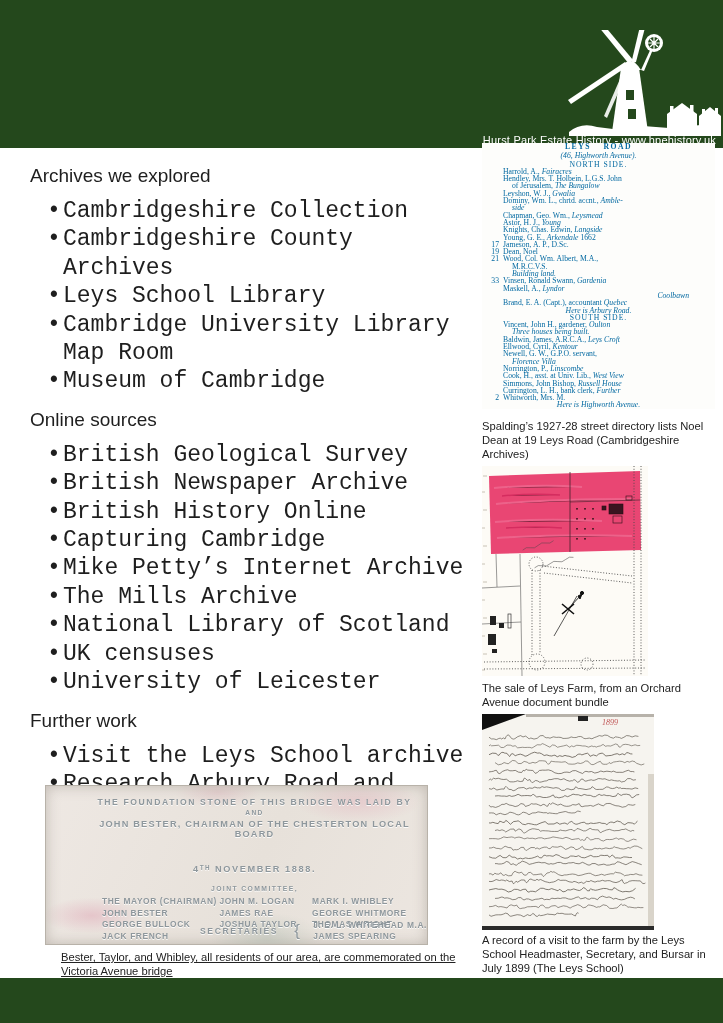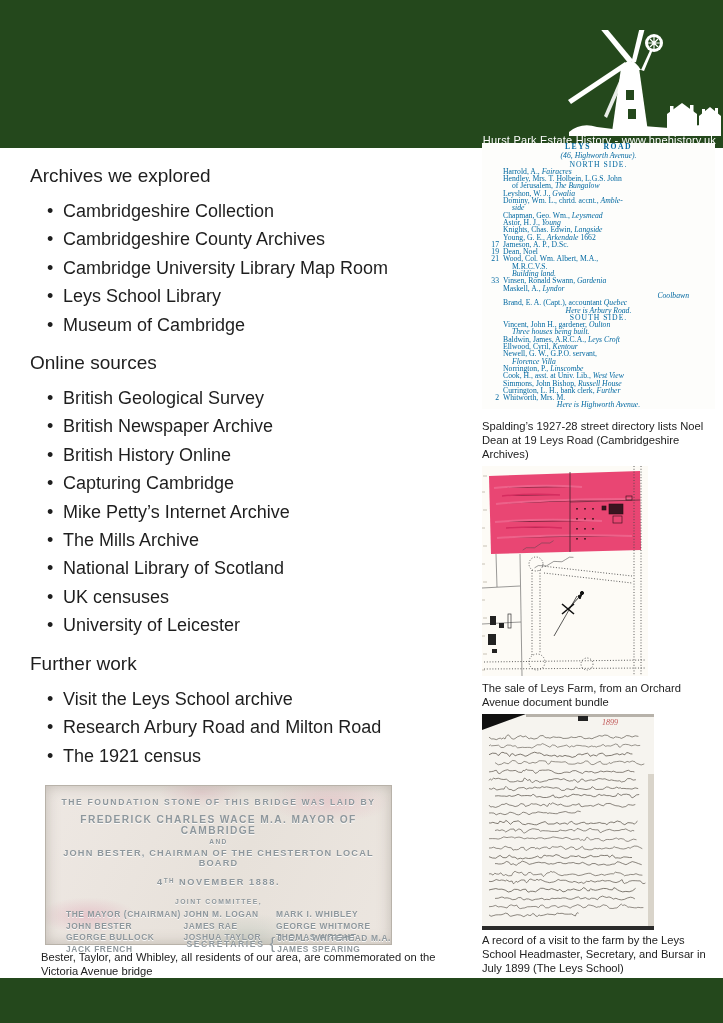--- a/index.html
+++ b/index.html
@@ -11,21 +11,21 @@
   .banner .art{position:absolute;right:2px;bottom:12px;}
   .tagline{position:absolute;right:7px;bottom:2px;color:#ffffff;font-size:11px;letter-spacing:.2px;}
   .footerbar{position:absolute;left:0;top:978px;width:723px;height:45px;background:#24481c;}
 
   
   .textcol{position:absolute;left:30px;top:164px;width:440px;color:#1e1e1e;}
   .textcol h2{font-size:19px;font-weight:400;line-height:23px;margin:0 0 10px 0;}
   .textcol section{margin:0 0 0 0;}
   .textcol section + section{margin-top:12px;}
   .textcol ul{list-style:none;margin:0;padding:0 0 0 33px;}
-  .textcol li{position:relative;font-size:18px;line-height:28.4px;}
+  .textcol li{position:relative;font-size:23px;line-height:28.4px;font-family:Liberation Mono, monospace;}
   .textcol li::before{content:"•";position:absolute;left:-16px;top:0;}
 
   
   .caption{position:absolute;font-size:11.2px;line-height:14px;color:#222222;}
 
   
   .dir{position:absolute;left:482px;top:143px;width:233px;background:#fdfdfb;
        font-family:"Liberation Serif",serif;color:#0369a1;}
   .d-t{font-size:12.5px;font-weight:bold;text-align:center;letter-spacing:1.5px;word-spacing:9px;line-height:14px;margin-bottom:2px;}
   .d-s{font-size:9.5px;font-style:italic;text-align:center;line-height:10px;margin-bottom:1px;}
@@ -49,35 +49,35 @@
   
   .plaque{position:absolute;left:45px;top:785px;width:345px;height:158px;
     background:
       radial-gradient(ellipse 70px 26px at 12% 82%, rgba(219,146,168,.38), transparent 70%),
       radial-gradient(ellipse 90px 30px at 82% 10%, rgba(223,158,176,.32), transparent 70%),
       radial-gradient(ellipse 60px 22px at 45% 4%,  rgba(210,150,165,.25), transparent 70%),
       radial-gradient(ellipse 80px 36px at 58% 96%, rgba(176,190,178,.45), transparent 70%),
       linear-gradient(115deg,#eee8e3,#e7e1da 55%,#ece6e0);
     border:1px solid #b8b2a9;box-shadow:inset 0 0 14px rgba(110,100,90,.35);
     color:#8e979c;text-align:center;font-weight:bold;
-    text-shadow:0 1px 0 rgba(255,255,255,.85);}
+    text-shadow:0 1px 0 rgba(255,255,255,.85);padding-left:36px;}
   .plq-l1{margin-top:11px;font-size:8.6px;letter-spacing:1.6px;}
   .plq-l2{margin-top:7px;font-size:10.2px;letter-spacing:1.4px;}
   .plq-l3{margin-top:2px;font-size:6.6px;letter-spacing:1.4px;}
   .plq-l4{margin-top:3px;font-size:9.2px;letter-spacing:1.2px;}
-  .plq-date{margin-top:9px;font-size:9.2px;letter-spacing:1.6px;}
+  .plq-date{margin-top:25px;font-size:9.2px;letter-spacing:1.6px;}
   .plq-jc{margin-top:11px;font-size:6.8px;letter-spacing:1.4px;}
   .plq-grid{display:flex;margin:4px 16px 0 20px;text-align:left;}
   .plq-grid .col{font-size:8.4px;letter-spacing:.6px;line-height:11.6px;}
   .plq-grid .c1{width:38%;}.plq-grid .c2{width:30%;}.plq-grid .c3{width:32%;}
-  .plq-sec{display:flex;justify-content:flex-end;align-items:center;margin:-22px 0 0 118px;text-align:left;}
+  .plq-sec{display:flex;justify-content:space-between;align-items:center;margin:-22px 0 0 118px;text-align:left;}
   .plq-sec .lbl{font-size:8.6px;letter-spacing:1.6px;}
   .plq-sec .brace{font-size:17px;font-weight:400;margin:0 2px 0 5px;}
   .plq-sec .names{font-size:8.4px;letter-spacing:.6px;line-height:10.5px;}
-  .cap-plq{left:41px;top:950px;width:430px;}
+  .cap-plq{left:61px;top:950px;width:430px;text-decoration:underline;}
 </style>
 </head>
 <body>
 
 <div class="page">
 
   <header class="banner">
     <svg class="art" width="170" height="106" viewBox="0 0 170 106">
 
       <path d="M18 102 Q30 92 46 97 L62 99 92 96 118 98 150 95 170 97 L170 106 18 106 Z" fill="#ffffff"></path>
@@ -110,22 +110,22 @@
     </svg>
     <div class="tagline">Hurst Park Estate History - www.hpehistory.uk</div>
   </header>
 
   <div class="textcol" id="sections">
       <section>
         <h2>Archives we explored</h2>
         <ul>
           <li>Cambridgeshire Collection</li>
           <li>Cambridgeshire County Archives</li>
+          <li>Leys School Library</li>
           <li>Cambridge University Library Map Room</li>
-          <li>Leys School Library</li>
           <li>Museum of Cambridge</li>
         </ul>
       </section>
       <section>
         <h2>Online sources</h2>
         <ul>
           <li>British Geological Survey</li>
           <li>British Newspaper Archive</li>
           <li>British History Online</li>
           <li>Capturing Cambridge</li>
@@ -301,21 +301,20 @@
           <path d="M 13 184.4 Q 16.2 184.7 19.3 183.1 Q 20.9 182.8 22.5 184.1 Q 25.0 183.4 27.6 184.4 Q 30.7 186.6 33.8 185.3 Q 36.3 182.8 38.9 183.6 Q 40.4 185.2 42.0 186.0 Q 44.3 184.3 46.7 185.0 Q 50.1 187.6 53.4 185.3 Q 56.7 185.3 60.0 184.2 Q 62.4 186.6 64.8 185.3 Q 67.4 186.5 69.9 184.2 Q 72.9 185.1 75.9 184.2 Q 78.3 185.0 80.7 183.9 Q 83.6 183.4 86.5 185.0 Q 89.1 185.9 91.8 184.5 Q 94.1 183.2 96.4 182.9 Q 98.7 186.0 100.9 184.4 Q 103.4 182.5 105.8 185.0 Q 107.5 185.9 109.3 184.2 Q 112.4 183.7 115.5 185.7 Q 117.1 183.0 118.7 182.8 Q 120.6 181.4 122.4 182.8 Q 124.7 184.2 127.0 182.9 Q 129.2 183.4 131.3 185.1 Q 133.9 183.3 136.6 185.4 Q 139.4 186.4 142.3 185.4 Q 145.4 183.7 148.5 183.2 Q 150.7 183.2 152.9 184.9" fill="none" stroke="#4a4238" stroke-width="0.7" opacity="0.90"></path>
           <path d="M 7 192.7 Q 10.3 192.8 13.6 191.4 Q 16.2 193.8 18.9 192.6 Q 21.9 193.0 25.0 194.0 Q 28.1 189.4 31.2 191.6 Q 32.9 192.3 34.6 191.0 Q 37.3 195.9 40.1 194.2 Q 42.7 194.3 45.4 192.8 Q 48.3 192.8 51.2 192.5 Q 53.9 191.8 56.5 193.6 Q 58.7 190.1 60.9 191.1 Q 63.7 195.2 66.5 193.8 Q 69.8 191.3 73.1 191.6 Q 74.6 192.1 76.0 193.6 Q 78.7 192.6 81.4 191.8 Q 84.7 191.8 88.1 194.1 Q 90.6 192.2 93.1 191.7 Q 95.7 189.6 98.3 191.6 Q 101.2 195.2 104.1 193.1 Q 106.2 189.7 108.3 191.2 Q 111.4 191.5 114.5 193.4 Q 116.1 192.5 117.8 192.9 Q 121.2 189.4 124.5 191.5 Q 127.7 195.6 130.9 194.5 Q 132.9 193.9 134.9 193.9 Q 136.5 192.8 138.0 191.0 Q 139.3 189.0 140.7 191.4 Q 142.6 190.2 144.5 191.9 Q 146.0 194.0 147.5 193.0 Q 150.1 193.5 152.6 193.8 Q 154.3 194.2 155.9 193.3 Q 158.7 193.9 161.4 193.6" fill="none" stroke="#4a4238" stroke-width="0.7" opacity="0.83"></path>
           <path d="M 7 200.9 Q 9.1 203.3 11.1 201.7 Q 13.9 200.5 16.7 200.8 Q 19.0 201.2 21.4 200.1 Q 23.7 198.2 26.0 199.9 Q 27.4 202.4 28.8 202.3 Q 32.0 201.4 35.2 200.7 Q 38.5 200.5 41.8 202.7 Q 43.7 201.6 45.5 200.6 Q 47.3 202.0 49.1 201.3 Q 50.7 198.2 52.3 200.2 Q 53.8 202.9 55.4 202.4 Q 57.0 199.7 58.7 201.7 Q 61.5 201.3 64.3 200.4 Q 65.7 199.6 67.0 200.3 Q 70.0 200.3 73.0 200.9 Q 75.2 198.1 77.4 199.5 Q 80.1 198.8 82.8 200.1 Q 86.2 200.3 89.7 200.0 Q 91.5 201.3 93.4 202.0 Q 95.0 197.3 96.6 199.3" fill="none" stroke="#4a4238" stroke-width="0.7" opacity="0.89"></path>
         </g>
     </svg>
   </figure>
   <div class="caption cap-ms">A record of a visit to the farm by the Leys School Headmaster, Secretary, and Bursar in July 1899 (The Leys School)</div>
 
   <figure class="plaque" style="margin:0;">
     <div class="plq-l1">THE FOUNDATION STONE OF THIS BRIDGE WAS LAID BY</div>
-    <div class="plq-l2">FREDERICK CHARLES WACE  M.A. MAYOR OF CAMBRIDGE</div>
     <div class="plq-l3">AND</div>
     <div class="plq-l4">JOHN BESTER, CHAIRMAN OF THE CHESTERTON LOCAL BOARD</div>
     <div class="plq-date">4ᵀᴴ NOVEMBER 1888.</div>
     <div class="plq-jc">JOINT COMMITTEE,</div>
     <div class="plq-grid" id="plq-grid">
         <div class="col c1">
           <div>THE MAYOR (CHAIRMAN)</div>
           <div>JOHN BESTER</div>
           <div>GEORGE BULLOCK</div>
           <div>JACK FRENCH</div>

